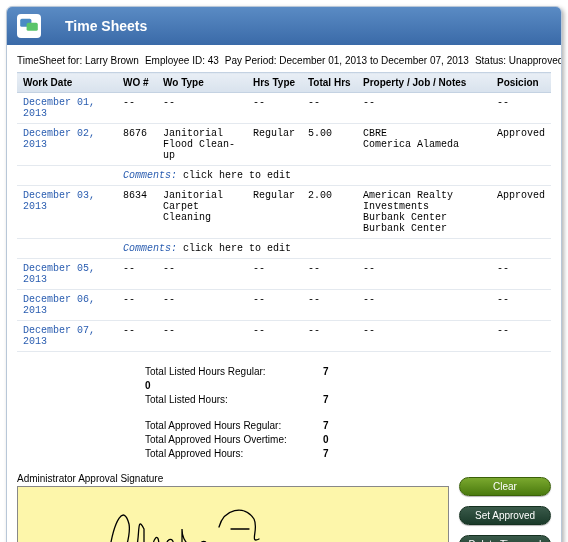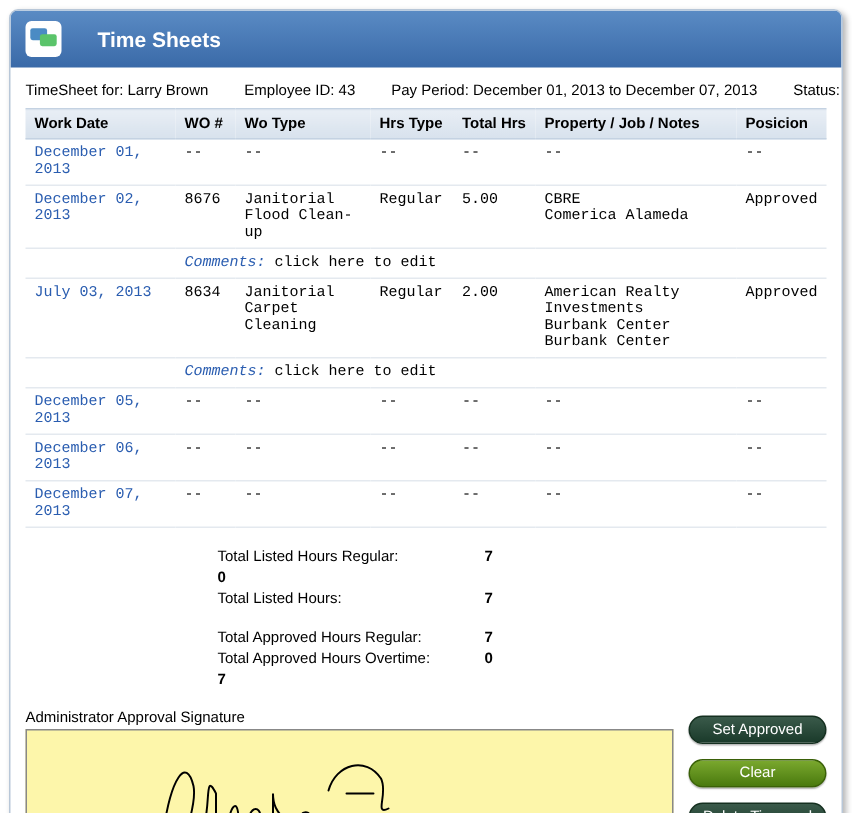--- a/index.html
+++ b/index.html
@@ -1,21 +1,21 @@
 <!DOCTYPE html>
 <html><head>
 <meta charset="utf-8">
 <style>
 * { box-sizing: border-box; margin: 0; padding: 0; }
 body { font-family: Arial, sans-serif; font-size: 11px; background: #fff; padding: 6px; }
 .panel { border: 1px solid #b8c7d8; border-radius: 6px; box-shadow: 2px 2px 4px rgba(0,0,0,0.3); overflow: hidden; width: 556px; }
 .header { background: linear-gradient(#5a8bc4, #3a6aa8); color: #fff; padding: 7px 10px; display: flex; align-items: center; gap: 24px; font-weight: bold; font-size: 14px; }
 .header-icon { width: 24px; height: 24px; background: #fff; border-radius: 4px; display: flex; align-items: center; justify-content: center; }
 .body { padding: 10px; }
-.meta { display: flex; gap: 24px; font-size: 10px; margin-bottom: 6px; white-space: nowrap; }
+.meta { display: flex; gap: 6px; font-size: 10px; margin-bottom: 6px; white-space: nowrap; }
 .meta span { color: #000; }
 table { width: 100%; border-collapse: collapse; font-size: 10px; }
 th { background: linear-gradient(#e8eef5, #d8e2ed); text-align: left; padding: 4px 6px; font-weight: bold; color: #000; border-top: 1px solid #c4d2e2; border-bottom: 1px solid #c4d2e2; }
 td { padding: 4px 6px; border-bottom: 1px solid #e4e9ef; vertical-align: top; color: #000; font-family: Liberation Mono, monospace; }
 td.link { color: #2a5db0; cursor: pointer; }
 .comments { color: #2a5db0; font-style: italic; }
 .comments-txt { color: #000; font-style: normal; }
 .totals { margin: 14px 0 14px 128px; font-size: 10px; }
 .totals-row { display: flex; margin-bottom: 3px; }
 .totals-row .lbl { width: 178px; font-weight: normal; }
@@ -82,21 +82,21 @@
             <td>Regular</td>
             <td>5.00</td>
             <td>CBRE<br>Comerica Alameda</td>
             <td>Approved</td>
           </tr>
           <tr>
             <td></td>
             <td colspan="6"><span class="comments">Comments:</span> <span class="comments-txt">click here to edit</span></td>
           </tr>
           <tr>
-            <td class="link">July 03, 2013</td>
+            <td class="link">December 03, 2013</td>
             <td>8634</td>
             <td>Janitorial<br>Carpet Cleaning</td>
             <td>Regular</td>
             <td>2.00</td>
             <td>American Realty Investments<br>Burbank Center<br>Burbank Center</td>
             <td>Approved</td>
           </tr>
           <tr>
             <td></td>
             <td colspan="6"><span class="comments">Comments:</span> <span class="comments-txt">click here to edit</span></td>
@@ -146,34 +146,35 @@
       <div class="totals-gap"></div>
       <div class="totals-row">
           <span class="lbl">Total Approved Hours Regular:</span>
           <span class="val">7</span>
         </div>
       <div class="totals-row">
           <span class="lbl">Total Approved Hours Overtime:</span>
           <span class="val">0</span>
         </div>
       <div class="totals-row">
+          <span class="lbl">Total Approved Hours:</span>
           <span class="val">7</span>
         </div>
     </div>
 
     <div class="sig-area">
       <div class="sig-block">
         <div class="sig-label">Administrator Approval Signature</div>
         <div class="sig-pad">
           <svg class="sig-svg" width="220" height="70" viewBox="0 0 220 70">
             <path d="M5,55 C10,20 20,5 25,25 C28,40 15,60 25,58 C40,55 30,10 40,30 L40,55 M48,55 C48,40 55,30 55,48 M62,52 C60,40 70,35 70,48 C70,55 62,55 62,48 M78,58 L78,30 C78,45 88,45 88,55 M95,50 C95,40 105,40 103,50 C102,55 95,55 95,48 M110,50 C108,42 118,42 118,50 M127,30 L145,30 M115,28 C120,10 140,5 150,20 C155,30 145,45 155,40 M160,50 C158,42 168,42 165,52 M172,50 C172,42 180,42 180,50 C180,55 172,55 172,48 M188,50 C186,42 195,42 195,52 M200,50 C200,42 210,42 208,52 C207,60 198,65 192,62 M45,58 C80,62 150,58 215,55" stroke="#000" stroke-width="1.3" fill="none" stroke-linecap="round"></path>
           </svg>
           <div class="sig-line"></div>
         </div>
       </div>
       <div class="actions">
+        <div class="btn">Clear</div>
         <div class="btn dark">Set Approved</div>
-        <div class="btn">Clear</div>
         <div class="btn dark">Delete Timecard</div>
       </div>
     </div>
   </div>
 </div>
 
 </body></html>

